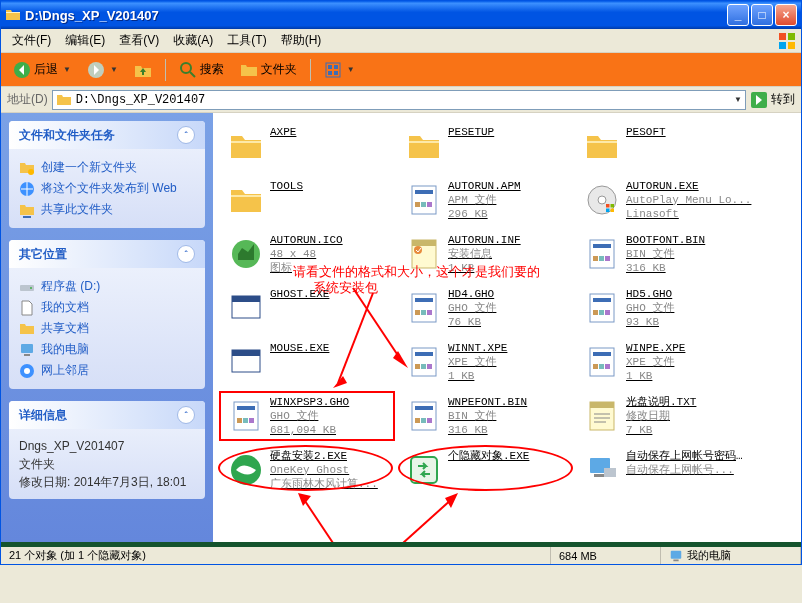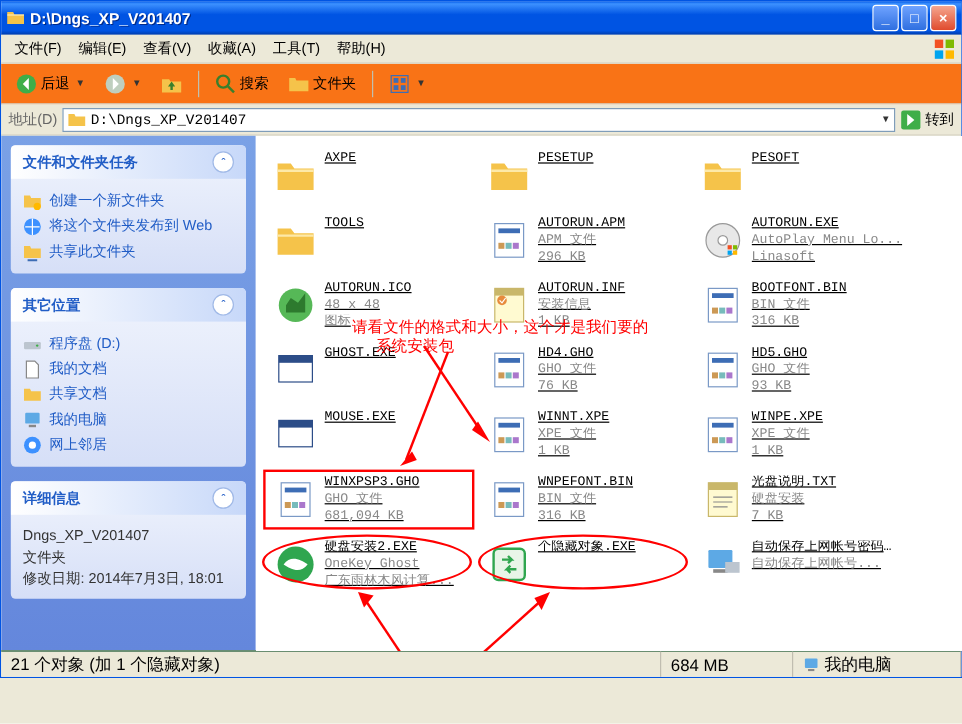--- a/index.html
+++ b/index.html
@@ -47,21 +47,21 @@
 .fileicon { width: 40px; height: 40px; flex-shrink: 0; display: flex; align-items: center; justify-content: center; }
 .fileinfo { flex: 1; line-height: 1.25; font-family: "Courier New", "SimSun", monospace; font-size: 11px; overflow: hidden; }
 .fileinfo .name { color: #000; white-space: nowrap; overflow: hidden; text-overflow: ellipsis; }
 .fileinfo .meta { color: #888; white-space: nowrap; overflow: hidden; text-overflow: ellipsis; }
 
 .highlight-box { position: absolute; border: 2px solid #ff0000; pointer-events: none; }
 .highlight-ellipse { position: absolute; border: 2px solid #ff0000; border-radius: 50%; pointer-events: none; }
 .anno-text { position: absolute; color: #ff0000; font-size: 13px; font-family: "SimSun", sans-serif; pointer-events: none; }
 .arrow-svg { position: absolute; pointer-events: none; }
 
-.statusbar { height: 22px; background: #ece9d8; border-top: 1px solid #14532d; display: flex; align-items: center; font-size: 14px; }
+.statusbar { height: 22px; background: #ece9d8; border-top: 5px solid #14532d; display: flex; align-items: center; font-size: 11px; }
 .statusbar .cell { padding: 0 8px; border-right: 1px solid #c0bdb0; height: 100%; display: flex; align-items: center; gap: 4px; }
 .statusbar .flex { flex: 1; }
 
 
 .folder-svg { fill: #f5c34a; }
 </style>
 </head>
 <body>
 
 <div class="window">
@@ -498,21 +498,21 @@
               <svg width="36" height="36" viewBox="0 0 36 36">
                 <rect x="6" y="4" width="24" height="28" fill="#fffad1" stroke="#c9b76a"></rect>
                 <rect x="6" y="4" width="24" height="6" fill="#c9b76a"></rect>
                 <line x1="10" y1="16" x2="26" y2="16" stroke="#888"></line>
                 <line x1="10" y1="20" x2="26" y2="20" stroke="#888"></line>
                 <line x1="10" y1="24" x2="22" y2="24" stroke="#888"></line>
               </svg>
             </div>
             <div class="fileinfo">
               <div class="name">光盘说明.TXT</div>
-              <div class="meta">硬盘安装</div>
+              <div class="meta">修改日期</div>
               <div class="meta">7 KB</div>
             </div>
           </div>
           <div class="fileitem">
             <div class="fileicon">
               <svg width="36" height="36" viewBox="0 0 36 36">
                 <circle cx="18" cy="18" r="15" fill="#2fa64f"></circle>
                 <path d="M8 18c6-8 14-4 20 0-6 8-14 4-20 0z" fill="#fff"></path>
               </svg>
             </div>

